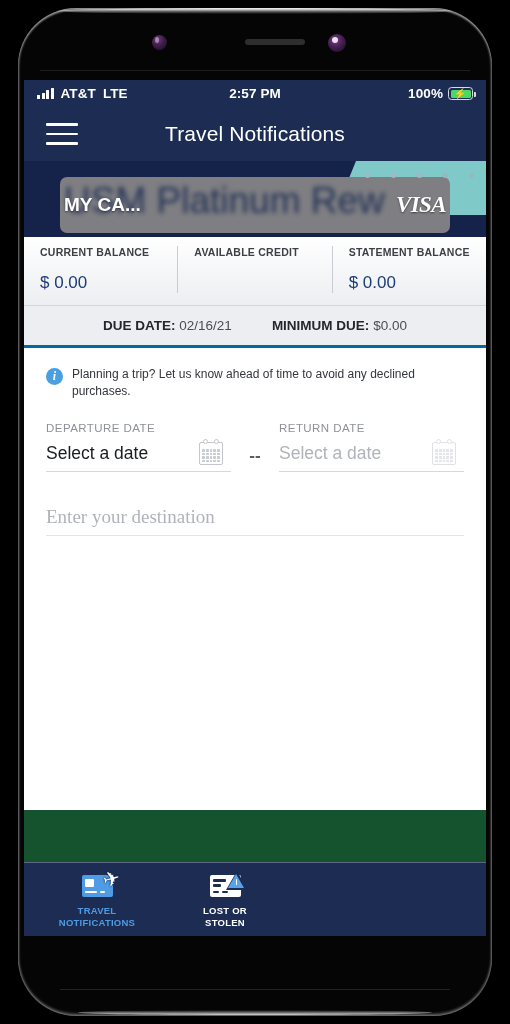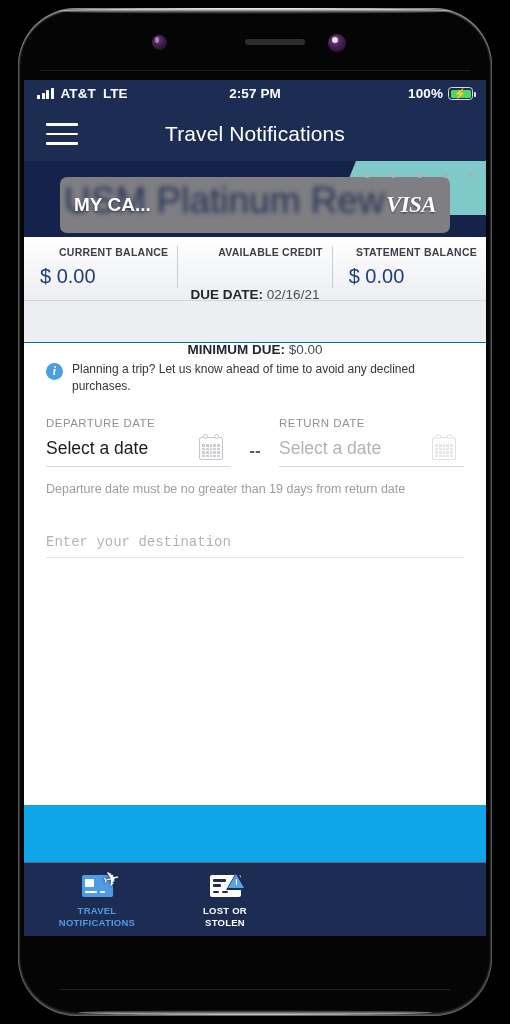--- a/index.html
+++ b/index.html
@@ -75,21 +75,21 @@
     content: ""; position: absolute; left: 3.5px; top: 2.5px;
     width: 6px; height: 6px; border-radius: 50%;
     background: rgba(245,240,250,0.92);
   }
 
   
   #screen {
     position: absolute;
     left: 6px; top: 72px;
     width: 462px; height: 856px;
-    background: #0ea5e9;
+    background: #14532d;
     overflow: hidden;
   }
 
   
   #status-bar {
     height: 27px;
     background: #1d2c52;
     color: #fff;
     display: flex;
     align-items: center;
@@ -185,21 +185,21 @@
     color: #1d2c52;
     font-weight: normal;
     white-space: nowrap;
     filter: blur(2.4px);
     opacity: 0.92;
   }
   #card-overlay-row {
     position: absolute; left: 36px; top: 16px;
     width: 390px; height: 56px;
     display: flex; align-items: center;
-    padding: 0 14px;
+    padding: 0 4px;
     z-index: 2;
   }
   #card-nickname {
     color: #fff; font-size: 19px; font-weight: bold;
     text-shadow: 0 1px 2px rgba(0,0,0,0.45);
     white-space: nowrap;
   }
   #card-number-masked {
     color: #fff; font-size: 19px; font-weight: bold;
     margin-left: 12px;
@@ -223,37 +223,36 @@
     padding: 9px 0 12px 0;
   }
   .balance-cell {
     flex: 1;
     padding: 0 9px 0 16px;
     position: relative;
   }
   .balance-cell + .balance-cell { border-left: 1px solid #c9ccd2; }
   .balance-label {
     font-size: 10.5px; font-weight: bold; color: #3c3f45;
-    letter-spacing: 0.25px; margin-bottom: 7px; white-space: nowrap; text-align: right;
+    letter-spacing: 0.25px; margin-bottom: 15px; white-space: nowrap;
   }
   .balance-value {
-    font-size: 20px; color: #1d3c78; font-weight: normal; white-space: nowrap;
+    font-size: 17px; color: #1d3c78; font-weight: normal; white-space: nowrap;
   }
 
   
   #due-row {
     height: 42px;
     background: #eceef1;
-    border-bottom: 1px solid #0369a1;
+    border-bottom: 3px solid #0369a1;
     display: flex;
     align-items: center;
     justify-content: center;
     gap: 40px;
     font-size: 13.5px;
-    flex-direction: column;
   }
   .due-item { white-space: nowrap; }
   .due-item b { color: #23262c; font-weight: bold; }
   .due-item span { color: #4a4d54; }
 
   
   #form-body {
     padding: 18px 22px 0 22px;
     background: #fff;
     height: 462px;
@@ -351,22 +350,22 @@
     border: 1px solid #e6e8eb;
     border-radius: 4px;
     color: #b0b3b9;
     margin-left: -1px;
   }
 
   #destination-section { margin-top: 34px; }
   #destination-input-wrap { border-bottom: 1px solid #e2e4e7; padding-bottom: 7px; }
   #destination-input {
     width: 100%; border: none; outline: none;
-    font-size: 14px; color: #1a1c20;
-    font-family: Liberation Mono, monospace;
+    font-size: 19px; color: #1a1c20;
+    font-family: Liberation Serif, serif;
     background: transparent;
   }
   #destination-input::placeholder { color: #b0b3b9; }
 
   
   #bottom-nav {
     position: absolute; left: 0; bottom: 0;
     width: 100%; height: 74px;
     background: #1d2c52;
     border-top: 1px solid #5c6784;
@@ -597,21 +596,20 @@
                   <i></i>
                   <i></i>
                   <i></i>
                   <i></i>
               </span>
             </span>
           </div>
         </div>
       </div>
 
-      <div id="date-helper-text">Departure date must be no greater than 19 days from return date</div>
 
 
       <div id="destination-section">
         <div id="destination-input-wrap">
           <input id="destination-input" type="text" placeholder="Enter your destination" style="">
         </div>
       </div>
 
     </div>
 

